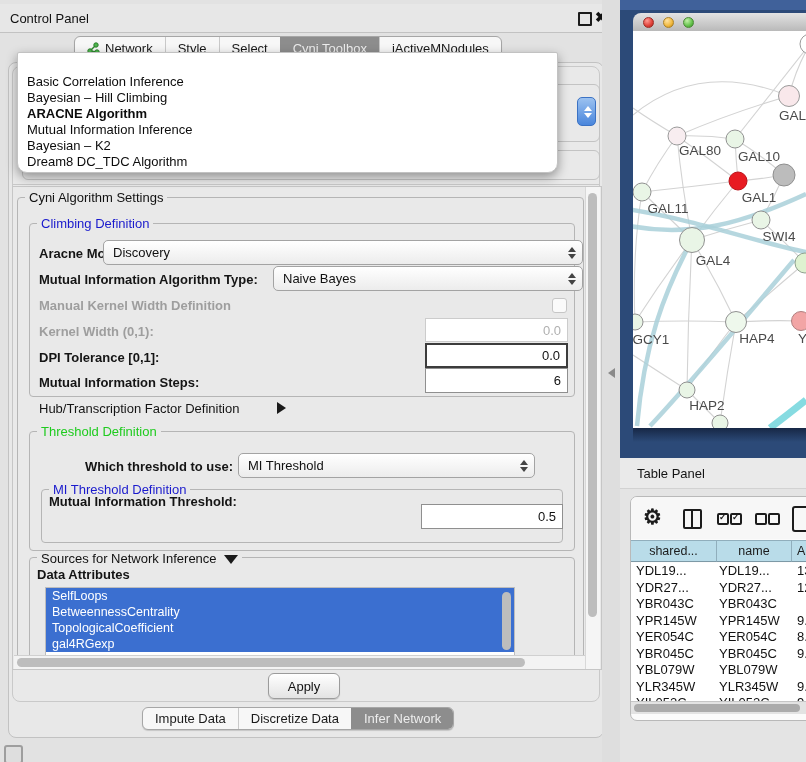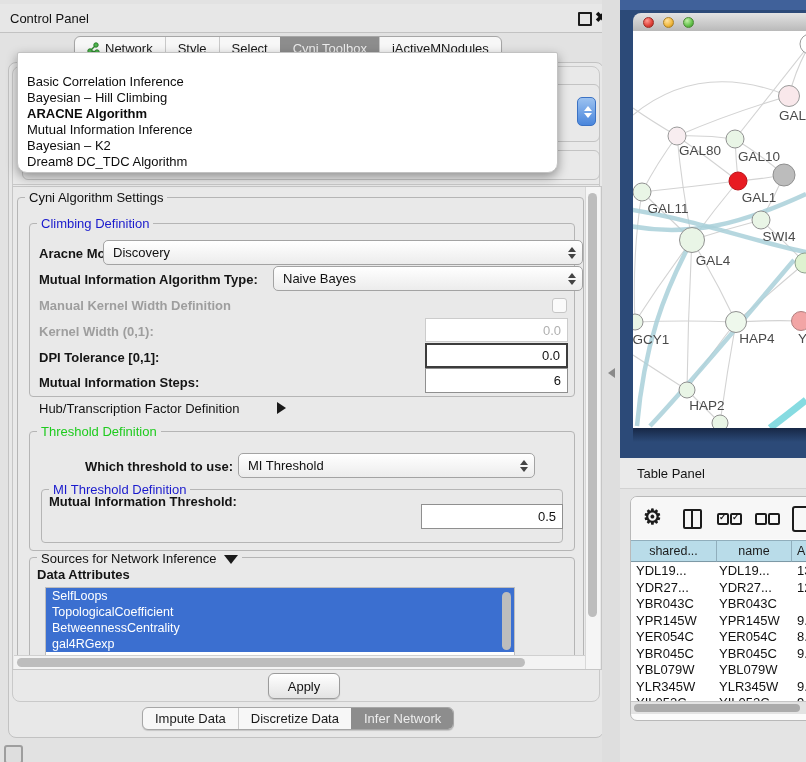--- a/index.html
+++ b/index.html
@@ -177,22 +177,22 @@
     <div class="groupbox" style="left:16px;top:370px;width:544px;height:300px;"></div>
     <span class="grouptitle" style="left:24px;top:364px;color:#111;">
       <span>Sources for Network Inference</span>
       <span style="display:inline-block;width:0;height:0;border-left:7px solid transparent;border-right:7px solid transparent;border-top:9px solid #1a1a1a;vertical-align:middle;margin-left:4px;"></span>
     </span>
     <span class="lbl b" style="left:24px;top:380px;">Data Attributes</span>
 
     <div class="abs" style="left:32px;top:400px;width:468px;height:70px;background:#ffffff;border:1px solid #bdbdbd;overflow:hidden;">
       <div>
           <div class="listsel">SelfLoops</div>
+          <div class="listsel">BetweennessCentrality</div>
           <div class="listsel">TopologicalCoefficient</div>
-          <div class="listsel">BetweennessCentrality</div>
           <div class="listsel">gal4RGexp</div>
         </div>
       <div class="scrollthumb" style="right:3px;top:4px;width:9px;height:58px;"></div>
     </div>
 
     <div class="abs" style="left:1px;top:468px;width:584px;height:13px;background:#f3f3f3;border-top:1px solid #d0d0d0;">
       <div class="scrollthumb" style="left:3px;top:2px;width:508px;height:9px;"></div>
     </div>
 
     <div class="abs" style="left:572px;top:0;width:14px;height:482px;background:#f5f5f5;border-left:1px solid #d8d8d8;">

